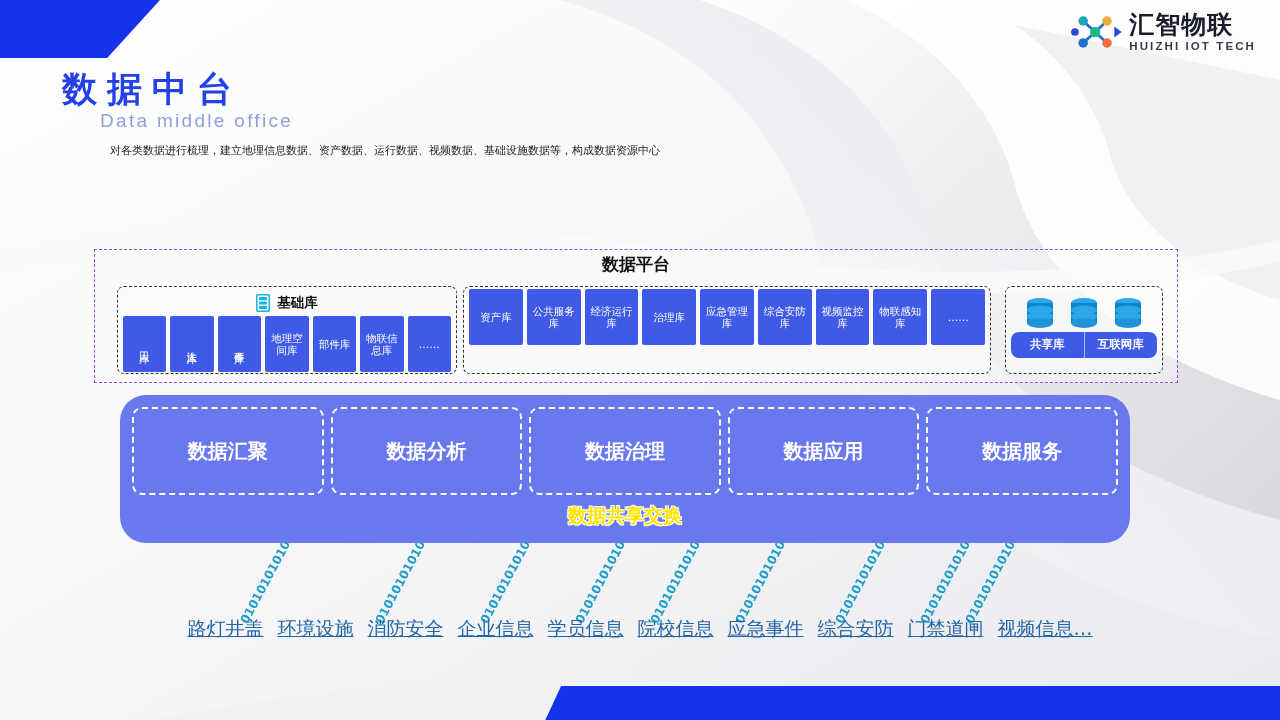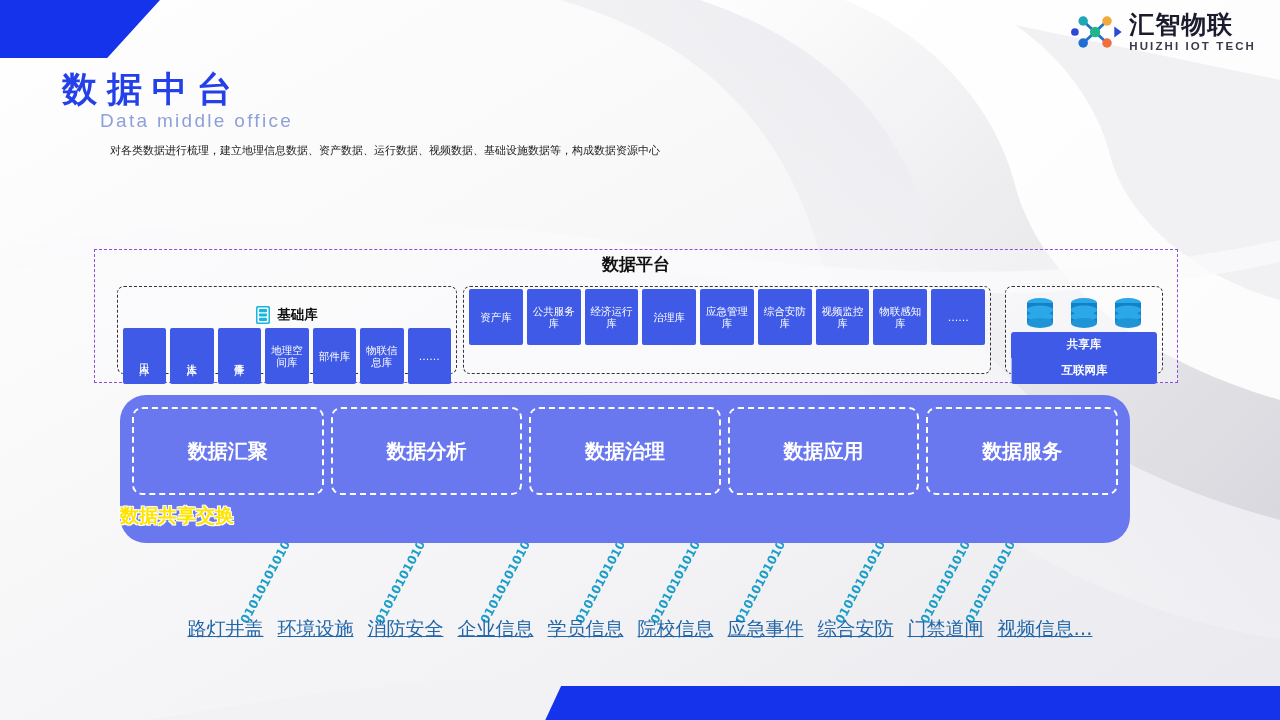--- a/index.html
+++ b/index.html
@@ -69,57 +69,57 @@
     position: absolute; top: 36px; height: 88px;
     border: 1.4px dashed #333; border-radius: 7px;
     background: rgba(252,252,253,0.55);
   }
   #grp-base { left: 22px; width: 340px; }
   #grp-app  { left: 368px; width: 528px; }
   #grp-db   { left: 910px; width: 158px; }
 
   .lib-head {
     display: flex; align-items: center; justify-content: center; gap: 7px;
-    height: 22px; margin-top: 17px;
+    height: 22px; margin-top: 5px;
   }
   .lib-head-label { font-size: 13.5px; font-weight: bold; color: #111; font-family: "DejaVu Sans", sans-serif; }
   .rack-icon { width: 14px; height: 18px; flex: 0 0 auto; }
 
   .lib-row { display: flex; gap: 4px; padding: 2px 5px 0 5px; align-items: stretch; height: 58px; }
   .lib-cell {
     background: #3f5ae6; color: #fff; border-radius: 2px;
     display: flex; align-items: center; justify-content: center; text-align: center;
     font-size: 10.5px; line-height: 1.17; padding: 2px 1px; flex: 1 1 0;
     font-family: "DejaVu Sans", sans-serif;
   }
   .lib-cell.vert { writing-mode: vertical-rl; letter-spacing: 1px; }
 
   
   .db-icons { display: flex; justify-content: space-around; align-items: flex-end; height: 42px; padding: 4px 12px 0; }
   .db-cyl { width: 30px; height: 32px; }
-  .db-labels { display: flex; margin: 3px 5px 0; border-radius: 3px; overflow: hidden; flex-direction: column; }
+  .db-labels { display: flex; margin: 3px 5px 0; border-radius: 8px; overflow: hidden; }
   .db-lab {
     flex: 1 1 0; background: #3f5ae6; color: #fff; font-size: 11.5px; font-weight: bold;
     text-align: center; padding: 5px 0 6px; font-family: "DejaVu Sans", sans-serif;
   }
   .db-lab + .db-lab { border-left: 1px solid #a9b7f2; text-align: center; }
 
   
   .cap {
     position: absolute; left: 120px; top: 395px; width: 1010px; height: 148px;
     background: #6a78f0; border-radius: 26px; z-index: 4;
   }
   .cap-row { display: flex; gap: 7px; padding: 12px 12px 0; }
   .cap-item {
     flex: 1 1 0; height: 88px; border: 2px dashed #ffffff; border-radius: 10px;
     display: flex; align-items: center; justify-content: center;
     color: #fff; font-size: 20px; font-weight: bold; font-family: "DejaVu Sans", sans-serif; text-align: center;
   }
   .cap-footer {
-    margin-top: 8px;
+    text-align: center; margin-top: 8px;
     font-size: 19px; font-weight: bold; color: #ffe400; font-family: Liberation Serif, serif;
     text-shadow: 0 0 2px #fff, 1px 1px 0 #fff, -1px -1px 0 #fff, 1px -1px 0 #fff, -1px 1px 0 #fff;
   }
 
   
   .binary-layer { position: absolute; left: 0; top: 540px; width: 1280px; height: 90px; z-index: 3; pointer-events: none; }
   .bin {
     position: absolute; color: #1a9ec9; font-weight: bold; font-size: 12px;
     font-family: "DejaVu Sans", sans-serif; white-space: nowrap;
     transform-origin: left bottom; letter-spacing: 0px;

